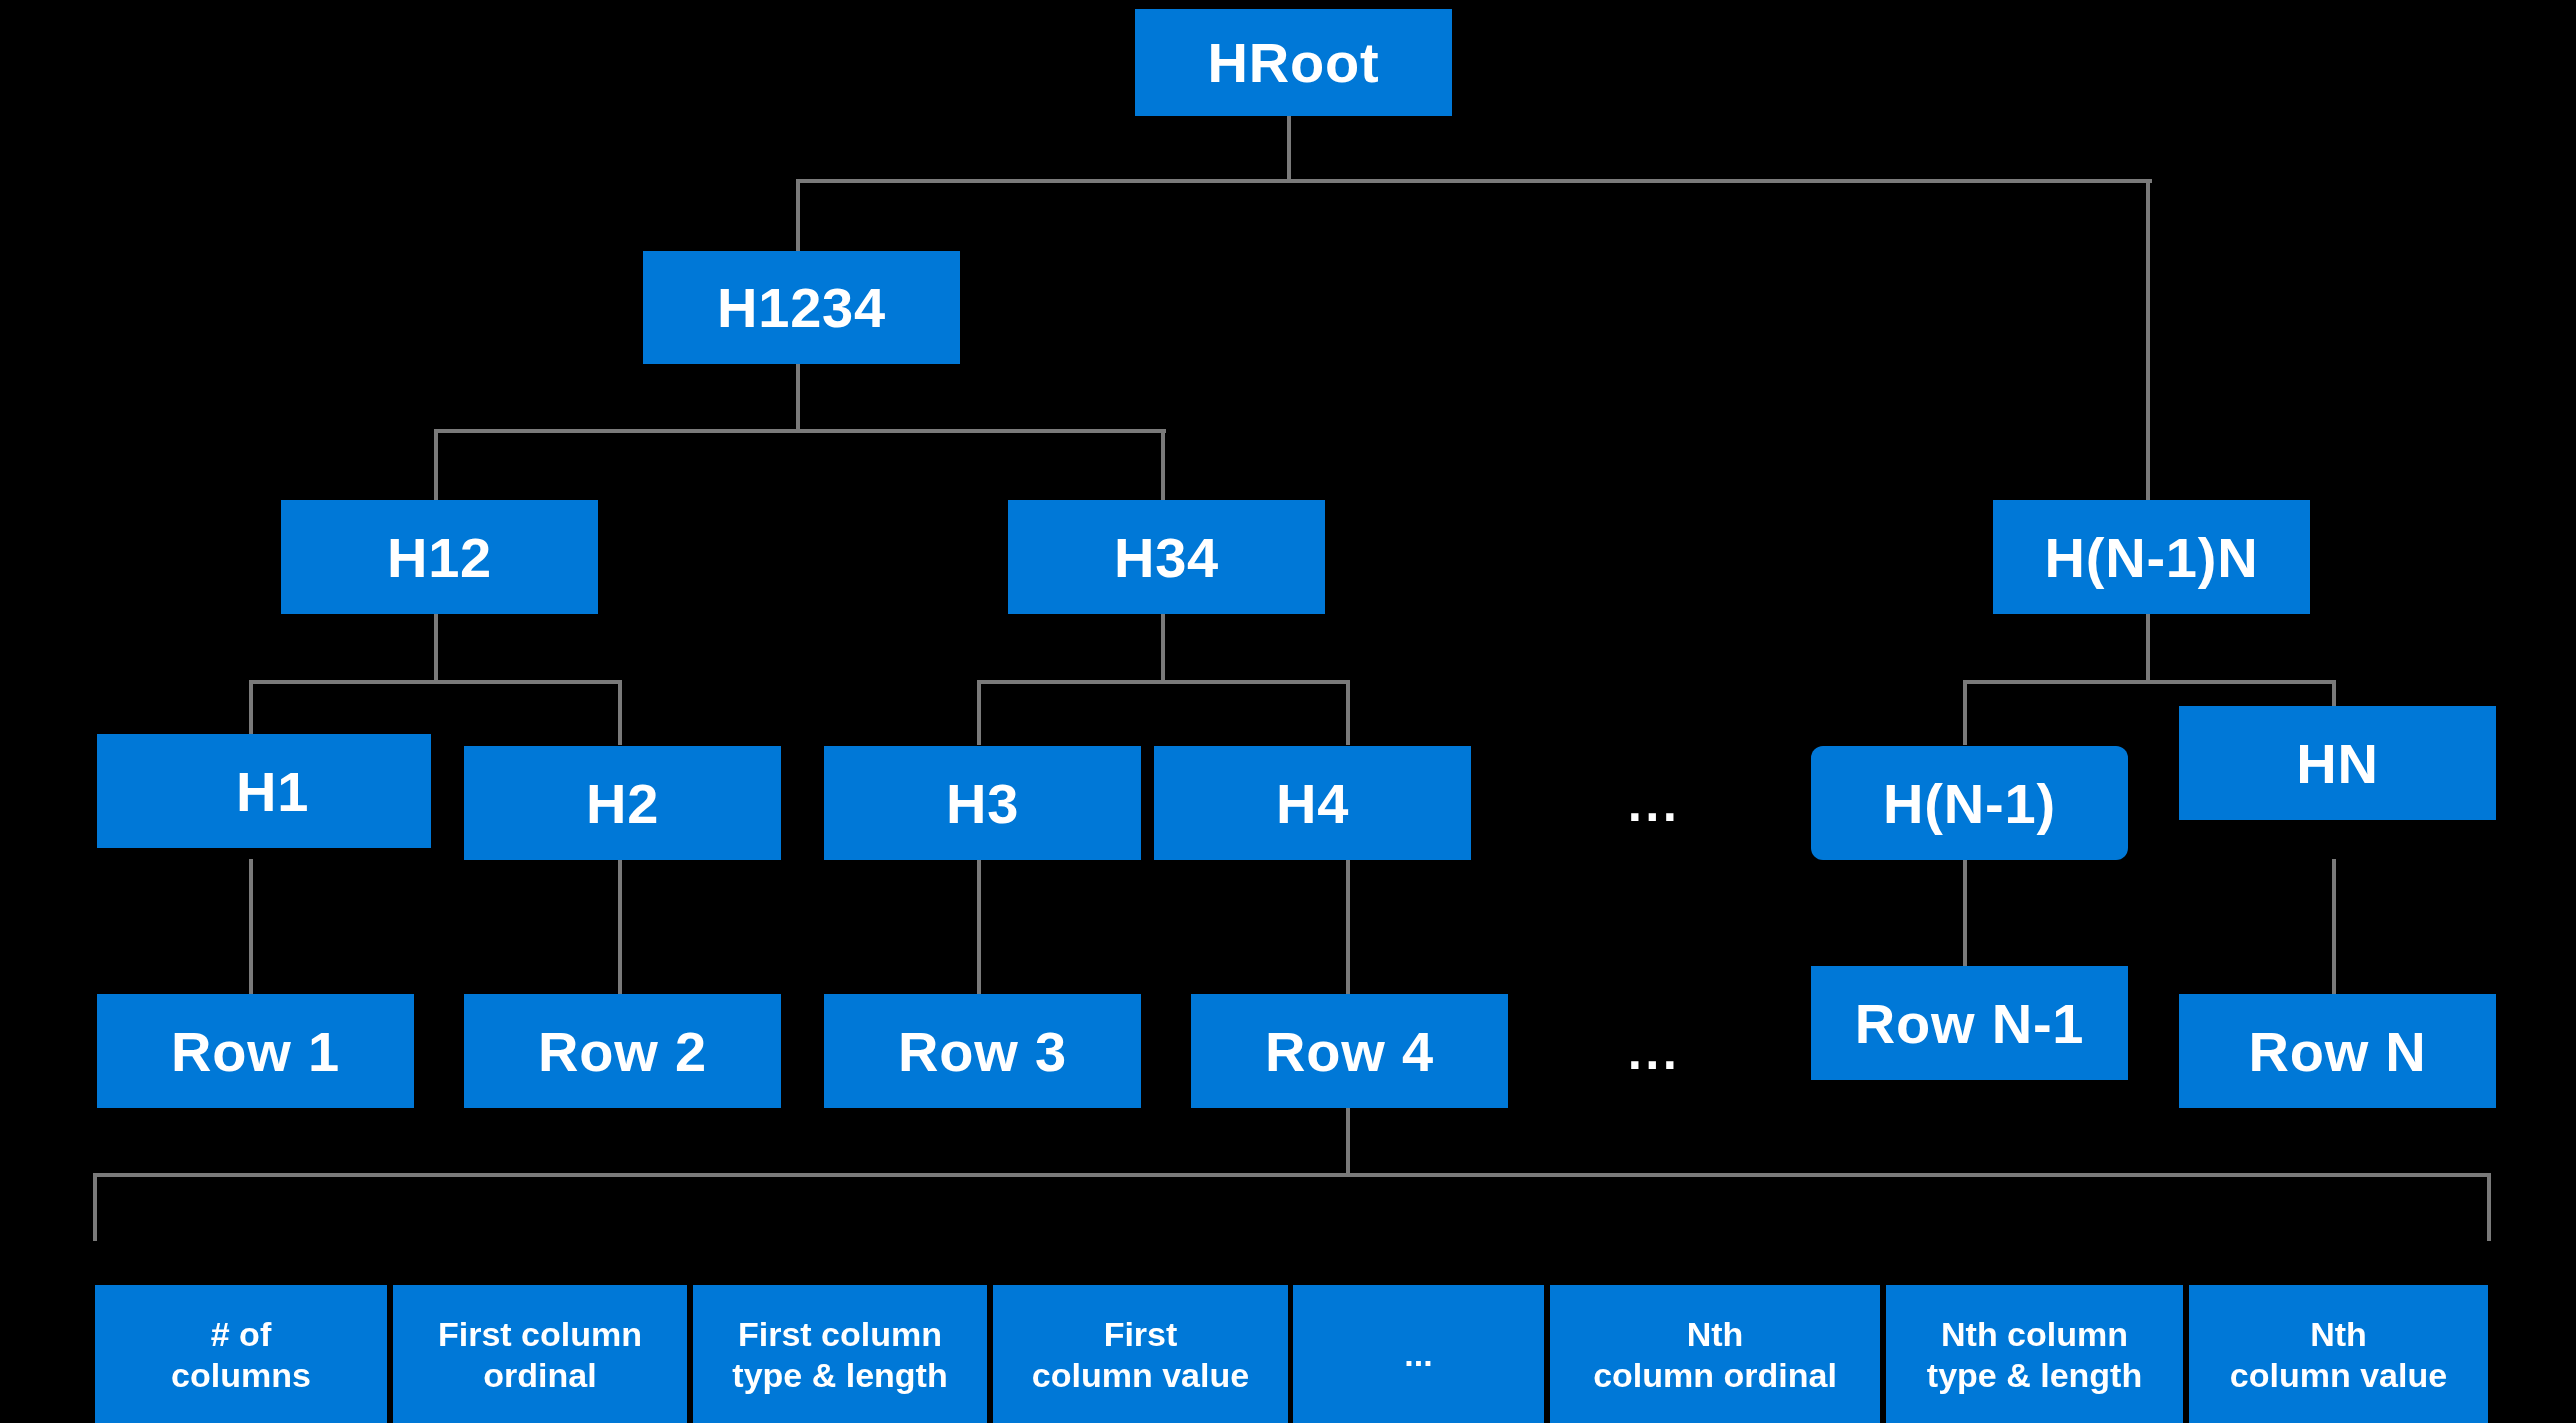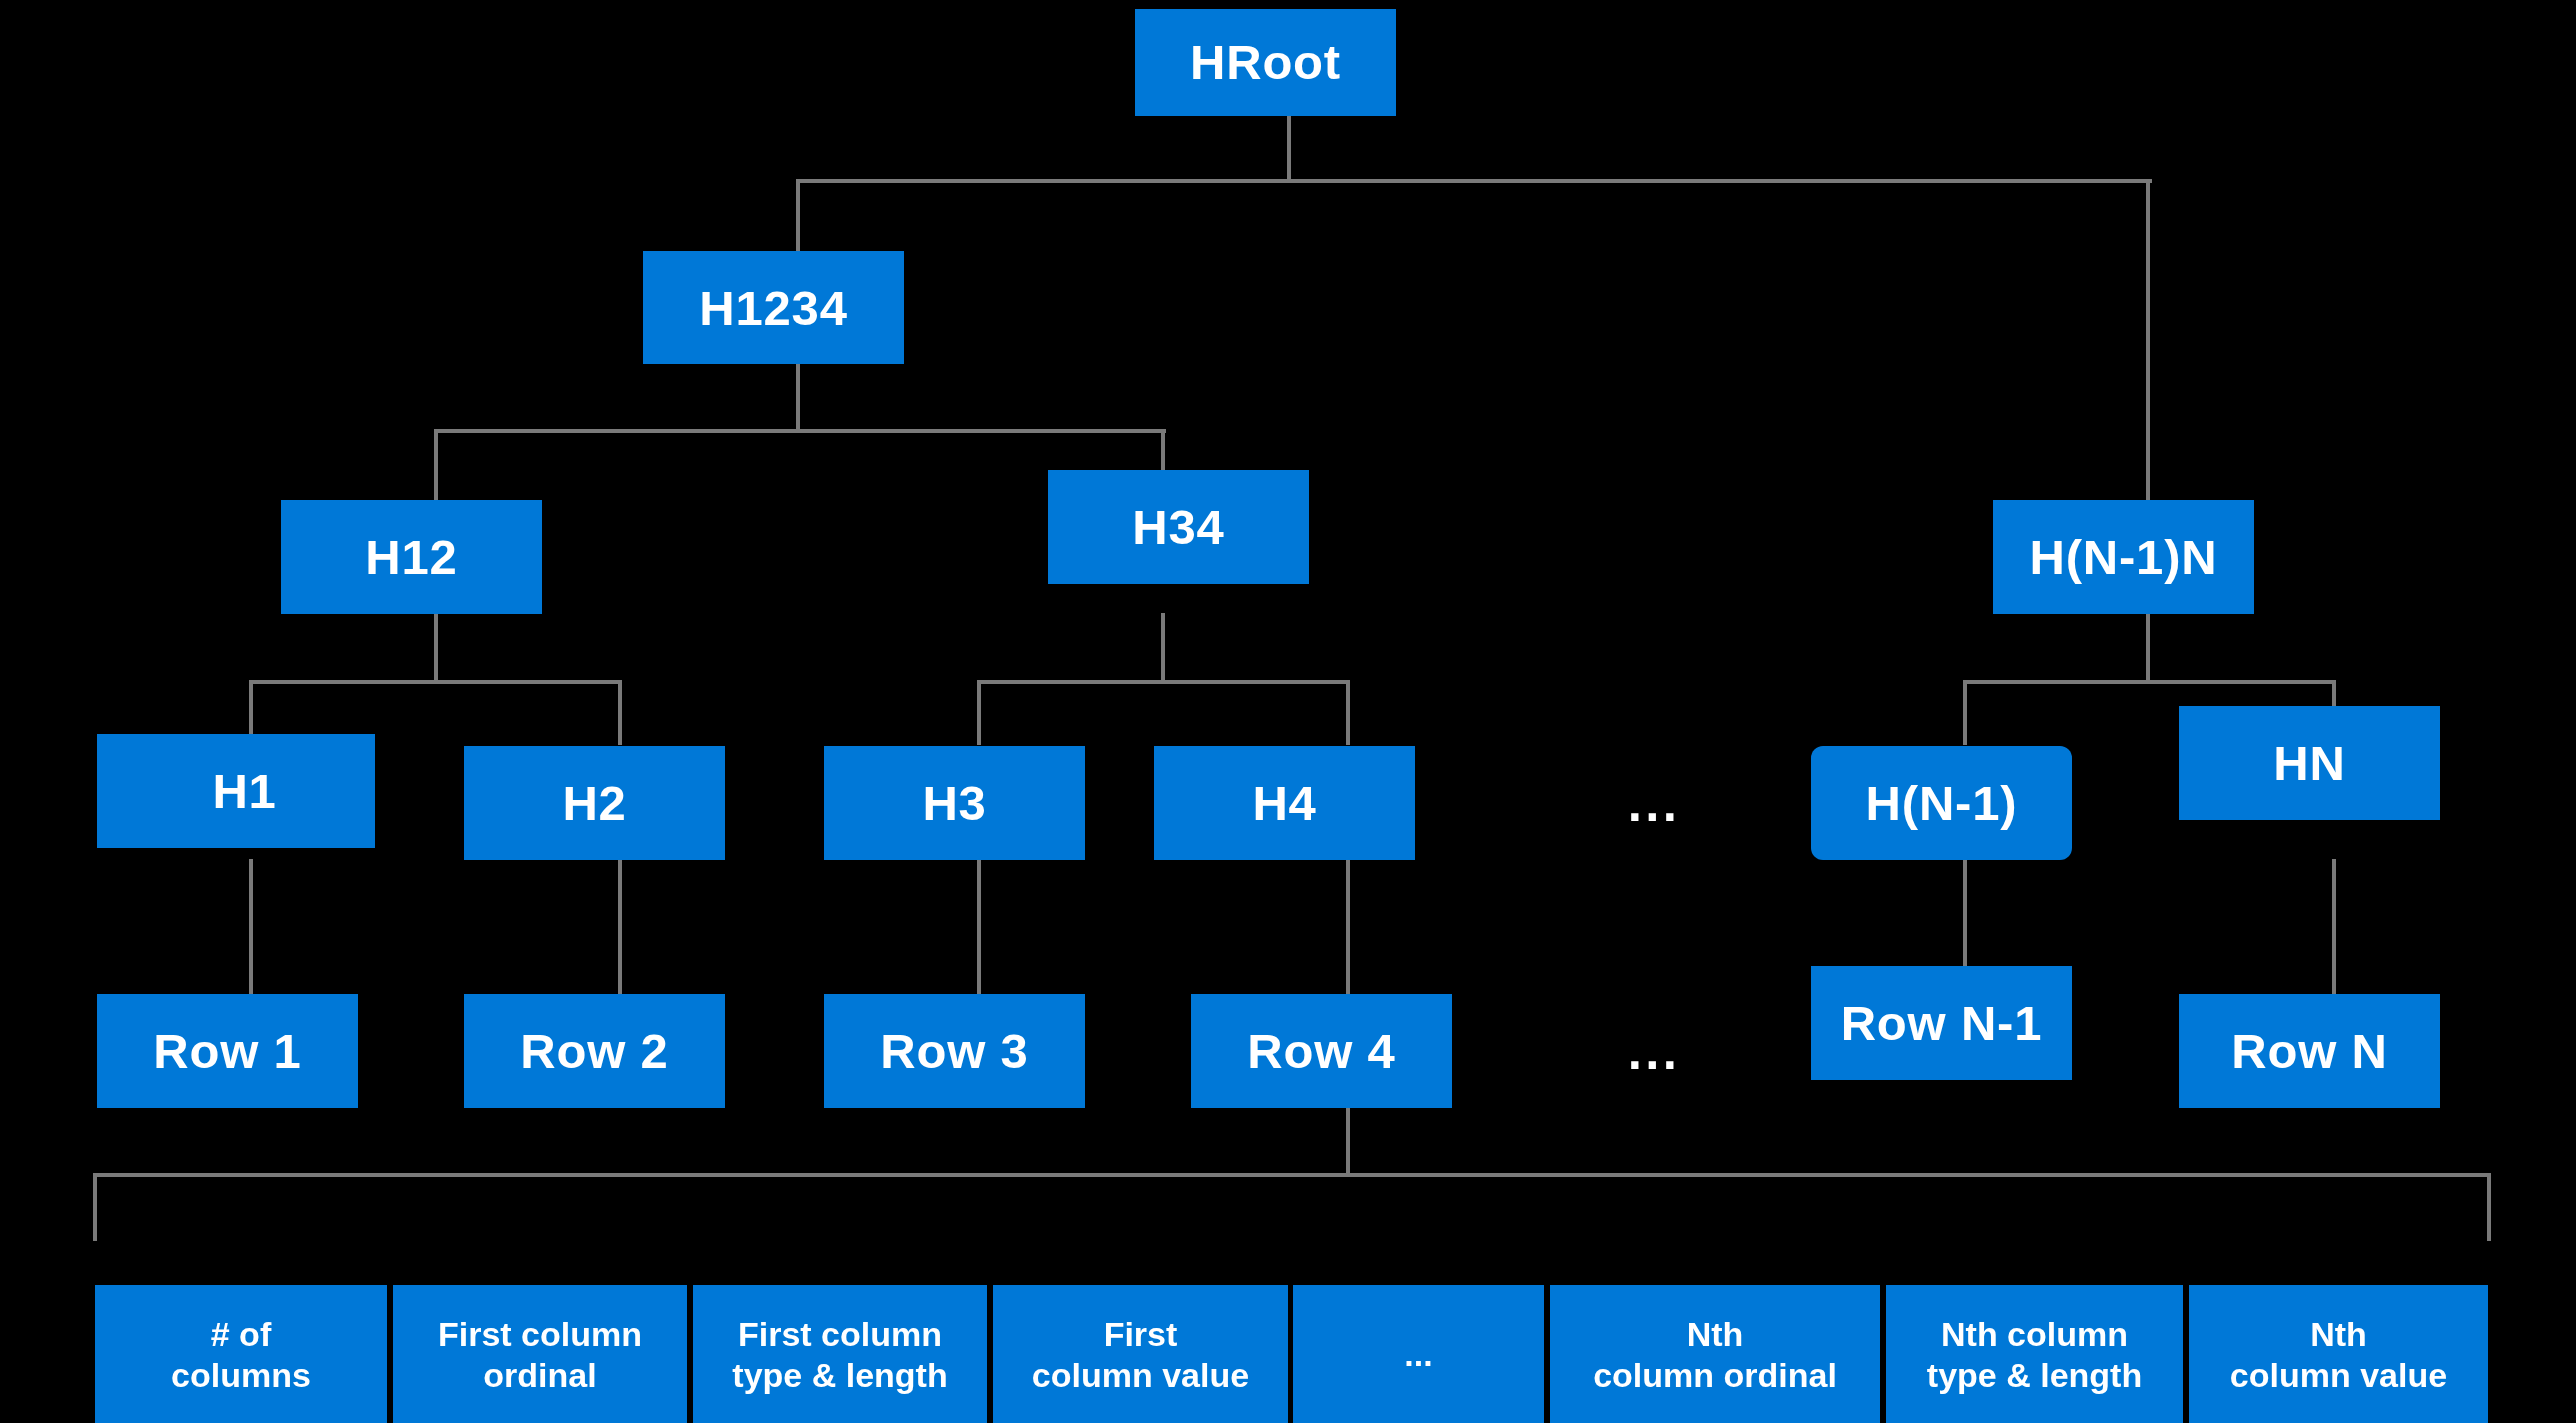--- a/index.html
+++ b/index.html
@@ -12,28 +12,28 @@
   .canvas {
     position: relative;
     width: 2576px;
     height: 1424px;
     background: var(--background);
     overflow: hidden;
     font-family: "Liberation Sans", sans-serif;
   }
   .node {
     position: absolute;
-    width: 261px;
+    width: 317px;
     height: 114px;
     background: var(--node-fill);
     color: var(--node-text);
     display: flex;
     align-items: center;
     justify-content: center;
-    font-size: 49px;
+    font-size: 56px;
     font-weight: 700;
     letter-spacing: 0.8px;
   }
   .line {
     position: absolute;
     background: var(--connector);
   }
   .ellipsis-big {
     position: absolute;
     width: 136px;
@@ -107,21 +107,21 @@
   <div class="node" style="left:1135px; top:8.5px; height:107px;">
       <span>HRoot</span>
     </div>
   <div class="node" style="left:643px; top:251px; height:113px;">
       <span>H1234</span>
     </div>
 
   <div class="node" style="left:281px; top:500px;">
       <span>H12</span>
     </div>
-  <div class="node" style="left:1008px; top:470px;margin-left:40px;">
+  <div class="node" style="left:1008px; top:500px;">
       <span>H34</span>
     </div>
   <div class="node" style="left:1993px; top:500px;">
       <span>H(N-1)N</span>
     </div>
 
   <div class="node" style="left:97px; top:734px;padding-left:17px;">
       <span>H1</span>
     </div>
   <div class="node" style="left:464px; top:746px;">

